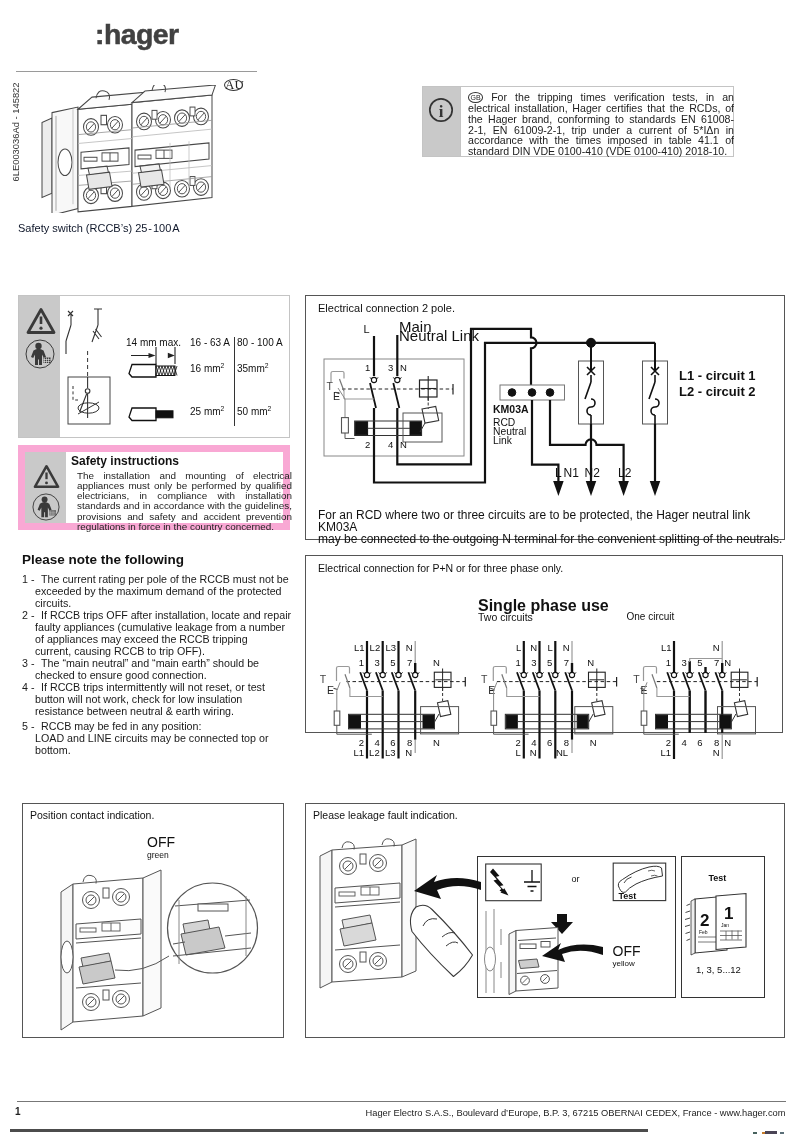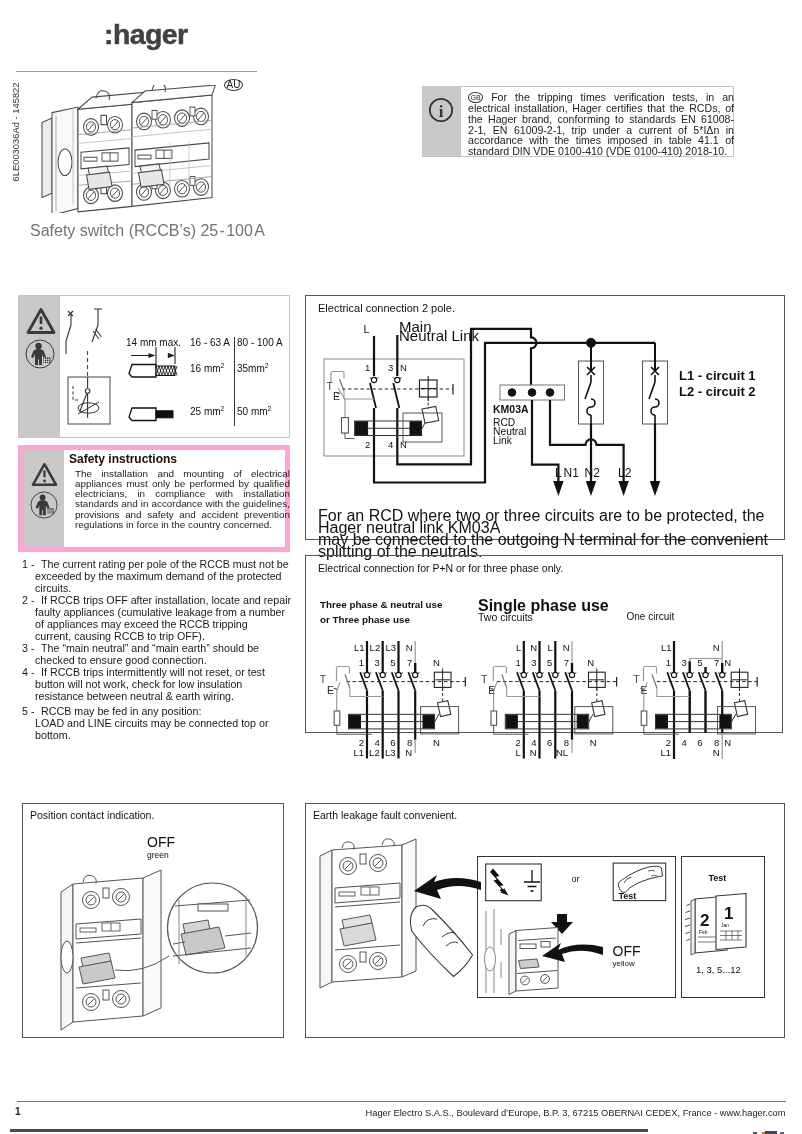--- a/index.html
+++ b/index.html
@@ -6,25 +6,25 @@
   body{width:802px;height:1134px;position:relative;background:#fff;
        font-family:"Liberation Sans",sans-serif;color:#1a1a1a;overflow:hidden;}
   .abs{position:absolute;}
   .jline{text-align:justify;text-align-last:justify;}
   .jlast{text-align:center;text-align-last:left;}
   sup{font-size:68%;vertical-align:super;line-height:0;}
 </style>
 </head>
 <body>
 
-<div class="abs" style="left:104px;top:18px;font-weight:bold;font-size:28.5px;color:#414141;letter-spacing:-0.6px;-webkit-text-stroke:0.5px #414141;">:hager</div>
+<div class="abs" style="left:95px;top:18px;font-weight:bold;font-size:28.5px;color:#414141;letter-spacing:-0.6px;-webkit-text-stroke:0.5px #414141;">:hager</div>
 <div class="abs" style="left:16px;top:71px;width:241px;height:1.2px;background:#9a9a9a;"></div>
 <div class="abs" style="left:-36px;top:125px;width:102px;height:11px;transform:rotate(-90deg);font-size:9.4px;color:#333;white-space:nowrap;">6LE003036Ad - 145822</div>
 
-<div class="abs" style="left:224px;top:78.5px;width:17px;height:10px;border:1.2px solid #333;border-radius:50%;text-align:center;font-size:10px;line-height:10px;color:#222;">AU</div>
+<div class="abs" style="left:224px;top:78.5px;width:17px;height:10px;border:1.2px solid #333;border-radius:50%;text-align:center;font-size:13px;line-height:10px;color:#222;font-family:Liberation Serif, serif;">AU</div>
 
 <svg class="abs" style="left:40px;top:85px;" width="176" height="128" viewBox="0 2 176 116" preserveAspectRatio="none" id="prodsvg">
     <path d="M2 36 L12 32 L12 100 L2 104 Z" fill="#ededed" stroke="#484848" stroke-width="1"></path>
     <path d="M12 27 L38 22 L38 114 L12 120 Z" fill="#f8f8f8" stroke="#484848" stroke-width="1"></path>
     <ellipse cx="25" cy="72" rx="7" ry="12" fill="#fff" stroke="#484848" stroke-width="1"></ellipse>
     <line x1="16" y1="30" x2="16" y2="116" stroke="#999" stroke-width="0.8"></line>
     <line x1="33" y1="24" x2="33" y2="110" stroke="#bbb" stroke-width="0.8"></line>
     <path d="M38 24 L92 19.5 L92 112 L38 117 Z" fill="#fff" stroke="#484848" stroke-width="1"></path>
     <path d="M38 24 L52 13 L106 8.5 L92 19.5 Z" fill="#fcfcfc" stroke="#484848" stroke-width="1"></path>
     <path d="M92 18 L172 11 L172 104 L92 112 Z" fill="#fff" stroke="#484848" stroke-width="1"></path>
@@ -90,21 +90,21 @@
     <line x1="38" y1="93" x2="92" y2="89" stroke="#999" stroke-width="0.8"></line>
     <line x1="92" y1="92" x2="172" y2="85" stroke="#999" stroke-width="0.8"></line>
     <path d="M48 77.5 L67 75.5 L68.5 81.5 L49.5 83.5 Z" fill="#f2f2f2" stroke="#484848" stroke-width="1"></path>
     <path d="M46.5 83.5 L69.5 81 L72 94 L49 96.5 Z" fill="#e7e7e7" stroke="#484848" stroke-width="1"></path>
     <path d="M100 75.5 L119 73.5 L120.5 79.5 L101.5 81.5 Z" fill="#f2f2f2" stroke="#484848" stroke-width="1"></path>
     <path d="M98.5 81.5 L121.5 79 L124 92 L101 94.5 Z" fill="#e7e7e7" stroke="#484848" stroke-width="1"></path>
     <line x1="130" y1="54.5" x2="130" y2="97" stroke="#bbb" stroke-width="0.7"></line>
     <line x1="149" y1="53" x2="149" y2="95.5" stroke="#bbb" stroke-width="0.7"></line>
   </svg>
 
-<div class="abs" style="left:30px;top:222px;font-size:16px;color:#737373;">Safety switch (RCCB’s) 25 - 100 A</div>
+<div class="abs" style="left:18px;top:222px;font-size:11px;color:#0f172a;">Safety switch (RCCB’s) 25 - 100 A</div>
 
 <div class="abs" style="left:422px;top:86px;width:312px;height:71px;border:1px solid #c4c4c4;box-sizing:border-box;">
   <div class="abs" style="left:0;top:0;width:37px;height:100%;background:#c9c9c9;border-right:1px solid #c4c4c4;"></div>
   <svg class="abs" style="left:5px;top:10px;" width="26" height="26" viewBox="0 0 26 26">
     <circle cx="13" cy="13" r="11.2" fill="none" stroke="#333" stroke-width="1.7"></circle>
     <text x="13" y="19.5" font-size="17" font-weight="bold" font-family="Liberation Serif,serif" text-anchor="middle" fill="#333">i</text>
   </svg>
   <div class="abs" style="left:45px;top:5px;width:266px;font-size:10.6px;line-height:10.85px;color:#222;">
     <div class="jline"><span style="display:inline-block;border:1px solid #333;border-radius:50%;font-size:7px;line-height:7.5px;padding:0.5px 1.5px;vertical-align:1.5px;">GB</span> For the tripping times verification tests, in an</div>
     <div class="jline">electrical installation, Hager certifies that the RCDs, of</div>
@@ -169,21 +169,21 @@
     </svg>
   <div class="abs" style="left:107px;top:41px;font-size:10px;color:#111;white-space:nowrap;">14 mm max.</div>
   <div class="abs" style="left:171px;top:41px;font-size:10px;color:#111;white-space:nowrap;">16 - 63 A</div>
   <div class="abs" style="left:218px;top:41px;font-size:10px;color:#111;white-space:nowrap;">80 - 100 A</div>
   <div class="abs" style="left:171px;top:67px;font-size:10px;color:#111;white-space:nowrap;">16 mm<sup>2</sup></div>
   <div class="abs" style="left:218px;top:67px;font-size:10px;color:#111;white-space:nowrap;">35mm<sup>2</sup></div>
   <div class="abs" style="left:171px;top:110px;font-size:10px;color:#111;white-space:nowrap;">25 mm<sup>2</sup></div>
   <div class="abs" style="left:218px;top:110px;font-size:10px;color:#111;white-space:nowrap;">50 mm<sup>2</sup></div>
 </div>
 
-<div class="abs" style="left:18px;top:445px;width:272px;height:107px;border:5px solid #f9a8d4;box-sizing:border-box;">
+<div class="abs" style="left:18px;top:445px;width:272px;height:85px;border:7px solid #f9a8d4;box-sizing:border-box;">
   <div class="abs" style="left:0;top:0;width:41px;height:100%;background:#c9c9c9;"></div>
   <svg class="abs" style="left:8px;top:12px;" width="27" height="25" viewBox="0 0 30 28">
     <path d="M15 2.5 L28 25.5 L2 25.5 Z" fill="none" stroke="#3a3a3a" stroke-width="2.8" stroke-linejoin="round"></path>
     <path d="M15 9.5 L15 17" stroke="#3a3a3a" stroke-width="2.6"></path>
     <circle cx="15" cy="21.2" r="1.6" fill="#3a3a3a"></circle>
   </svg>
   <svg class="abs" style="left:7px;top:41px;" width="28" height="28" viewBox="0 0 30 30">
     <circle cx="15" cy="15" r="14" fill="none" stroke="#3a3a3a" stroke-width="1"></circle>
     <circle cx="13.5" cy="7" r="3.2" fill="#3a3a3a"></circle>
     <path d="M8.5 11.5 q5 -3.5 10 0 l2.5 6.5 -2.2 1 -1.8 -3.5 0 10.5 -3 0 0 -5.5 -1 0 0 5.5 -3 0 0 -10.5 -1.8 3.5 -2.2 -1 Z" fill="#3a3a3a"></path>
@@ -195,20 +195,21 @@
     <div class="jline">The installation and mounting of electrical</div>
     <div class="jline">appliances must only be performed by qualified</div>
     <div class="jline">electricians, in compliance with installation</div>
     <div class="jline">standards and in accordance with the guidelines,</div>
     <div class="jline">provisions and safety and accident prevention</div>
     <div class="jlast">regulations in force in the country concerned.</div>
   </div>
 </div>
 
 <div class="abs" style="left:22px;top:552px;width:275px;">
+  <div style="font-size:13.5px;font-weight:bold;color:#111;">Please note the following</div>
   <div style="margin-top:5.5px;font-size:10.7px;line-height:12px;color:#1a1a1a;">
     <div style="position:relative;padding-left:13px;margin-bottom:0;"><span style="position:absolute;left:0;">1 -</span><span style="padding-left:6px;">The current rating per pole of the RCCB must not be</span><br>exceeded by the maximum demand of the protected<br>circuits.</div>
     <div style="position:relative;padding-left:13px;margin-bottom:0;"><span style="position:absolute;left:0;">2 -</span><span style="padding-left:6px;">If RCCB trips OFF after installation, locate and repair</span><br>faulty appliances (cumulative leakage from a number<br>of appliances may exceed the RCCB tripping<br>current, causing RCCB to trip OFF).</div>
     <div style="position:relative;padding-left:13px;margin-bottom:0.5px;"><span style="position:absolute;left:0;">3 -</span><span style="padding-left:6px;">The “main neutral” and “main earth” should be</span><br>checked to ensure good connection.</div>
     <div style="position:relative;padding-left:13px;margin-bottom:2.5px;"><span style="position:absolute;left:0;">4 -</span><span style="padding-left:6px;">If RCCB trips intermittently will not reset, or test</span><br>button will not work, check for low insulation<br>resistance between neutral &amp; earth wiring.</div>
     <div style="position:relative;padding-left:13px;"><span style="position:absolute;left:0;">5 -</span><span style="padding-left:6px;">RCCB may be fed in any position:</span><br>LOAD and LINE circuits may be connected top or<br>bottom.</div>
   </div>
 </div>
 
 <div class="abs" style="left:305px;top:295px;width:480px;height:245px;border:1.4px solid #555;box-sizing:border-box;">
@@ -285,26 +286,25 @@
       <text x="249" y="181" font-size="12" fill="#111" font-family="Liberation Sans, sans-serif">L</text>
       <text x="257.5" y="181" font-size="12" fill="#111" font-family="Liberation Sans, sans-serif">N1</text>
       <text x="278.5" y="181" font-size="12" fill="#111" font-family="Liberation Sans, sans-serif">N2</text>
       <text x="312" y="181" font-size="12" fill="#111" font-family="Liberation Sans, sans-serif">L2</text>
     </svg>
   <div class="abs" style="left:373px;top:72px;font-size:13px;font-weight:bold;color:#111;line-height:15.8px;">L1 - circuit 1<br>L2 - circuit 2</div>
   <div class="abs" style="left:187px;top:107px;font-size:10.5px;font-weight:bold;color:#111;">KM03A</div>
   <div class="abs" style="left:187px;top:121.5px;font-size:10.3px;line-height:9px;color:#111;">RCD<br>Neutral<br>Link</div>
   <div class="abs" style="left:57.5px;top:27px;font-size:11px;color:#111;">L</div>
   <div class="abs" style="left:93px;top:25.5px;font-size:15px;line-height:9px;color:#111;">Main<br>Neutral Link</div>
-  <div class="abs" style="left:12px;top:214px;font-size:16px;line-height:11.9px;color:#111;">For an RCD where two or three circuits are to be protected, the Hager neutral link KM03A<br>may be connected to the outgoing N terminal for the convenient splitting of the neutrals.</div>
+  <div class="abs" style="left:12px;top:214px;font-size:12px;line-height:11.9px;color:#111;">For an RCD where two or three circuits are to be protected, the Hager neutral link KM03A<br>may be connected to the outgoing N terminal for the convenient splitting of the neutrals.</div>
 </div>
 
 <div class="abs" style="left:305px;top:555px;width:478px;height:178px;border:1.4px solid #555;box-sizing:border-box;">
   <div class="abs" style="left:12px;top:6px;font-size:10.5px;color:#111;">Electrical connection for P+N or for three phase only.</div>
-  <div class="abs" style="left:14px;top:41px;font-size:9.8px;font-weight:bold;line-height:15.2px;color:#111;">Three phase &amp; neutral use<br>or Three phase use</div>
   <div class="abs" style="left:172px;top:41px;font-size:16px;font-weight:bold;color:#111;">Single phase use</div>
   <div class="abs" style="left:172px;top:55px;font-size:10.5px;color:#111;">Two circuits</div>
   <div class="abs" style="left:320.5px;top:55px;font-size:10px;color:#111;">One circuit</div>
   <svg class="abs" style="left:0;top:0;" width="476" height="235" viewBox="0 0 476 235" id="threephase">
       <line x1="61" y1="85" x2="61" y2="116" stroke="#111" stroke-width="2.2"></line>
       <line x1="76.7" y1="85" x2="76.7" y2="116" stroke="#111" stroke-width="2.2"></line>
       <line x1="92.5" y1="85" x2="92.5" y2="116" stroke="#111" stroke-width="2.2"></line>
       <line x1="109.2" y1="85" x2="109.2" y2="110" stroke="#999" stroke-width="1.2"></line>
       <line x1="109.2" y1="107" x2="109.2" y2="116" stroke="#111" stroke-width="2.4"></line>
       <circle cx="61" cy="119" r="2.6" stroke="#111" stroke-width="1.1" fill="#fff"></circle>
@@ -530,21 +530,21 @@
         <path d="M150 140 L162 138" fill="none" stroke="#555" stroke-width="1"></path>
         <path d="M202 132 L228 129" fill="none" stroke="#555" stroke-width="1"></path>
         <path d="M150 152 L228 144" fill="none" stroke="#555" stroke-width="1"></path>
         <path d="M156 96 L156 160 M223 92 L223 152" fill="none" stroke="#888" stroke-width="1"></path>
         <path d="M92 166 Q120 170 146 152" fill="none" stroke="#555" stroke-width="1"></path>
       </g>
     </svg>
 </div>
 
 <div class="abs" style="left:305px;top:803px;width:480px;height:235px;border:1.4px solid #555;box-sizing:border-box;">
-  <div class="abs" style="left:7px;top:5px;font-size:10.5px;color:#111;">Earth leakage fault convenient.</div>
+  <div class="abs" style="left:7px;top:5px;font-size:10.5px;color:#111;">Please leakage fault indication.</div>
   <div class="abs" style="left:171px;top:52px;width:197px;height:140px;border:1px solid #333;"></div>
   <div class="abs" style="left:265.5px;top:70px;font-size:9px;color:#111;">or</div>
   <div class="abs" style="left:306.5px;top:139px;font-size:14px;color:#111;">OFF</div>
   <div class="abs" style="left:306.5px;top:154.5px;font-size:8px;color:#111;">yellow</div>
   <div class="abs" style="left:375px;top:52px;width:82px;height:140px;border:1px solid #333;"></div>
   <div class="abs" style="left:402.5px;top:69px;font-size:9px;font-weight:bold;color:#111;">Test</div>
   <div class="abs" style="left:390px;top:160px;font-size:9.5px;color:#111;">1, 3, 5...12</div>
   <svg class="abs" style="left:0;top:0;" width="478" height="233" viewBox="0 0 478 233" id="earthleak">
       <path d="M14 52 L26 46 L26 178 L14 184 Z" fill="#f6f6f6" stroke="#555" stroke-width="1"></path>
       <path d="M26 46 L96 41 L96 173 L26 178 Z" fill="#fff" stroke="#555" stroke-width="1"></path>

